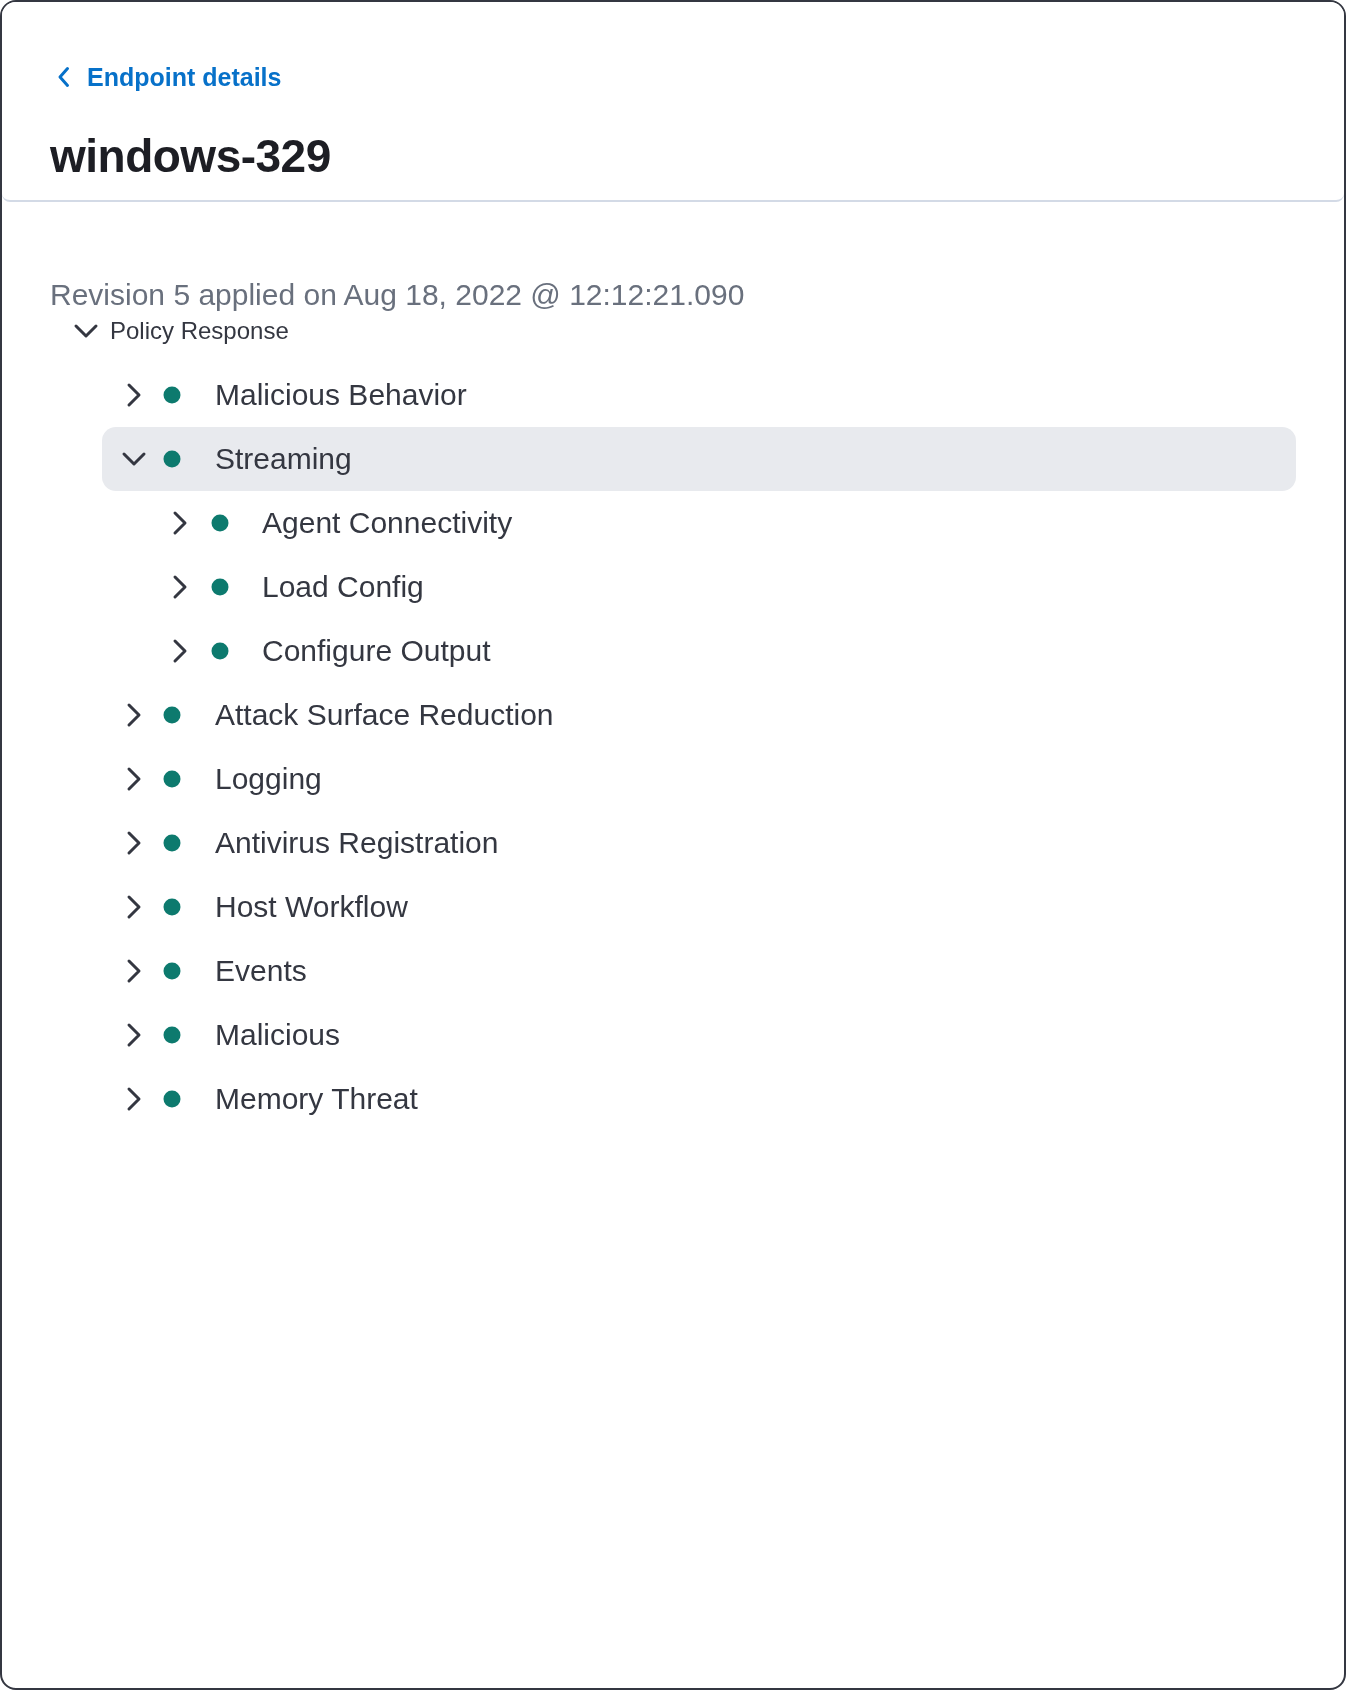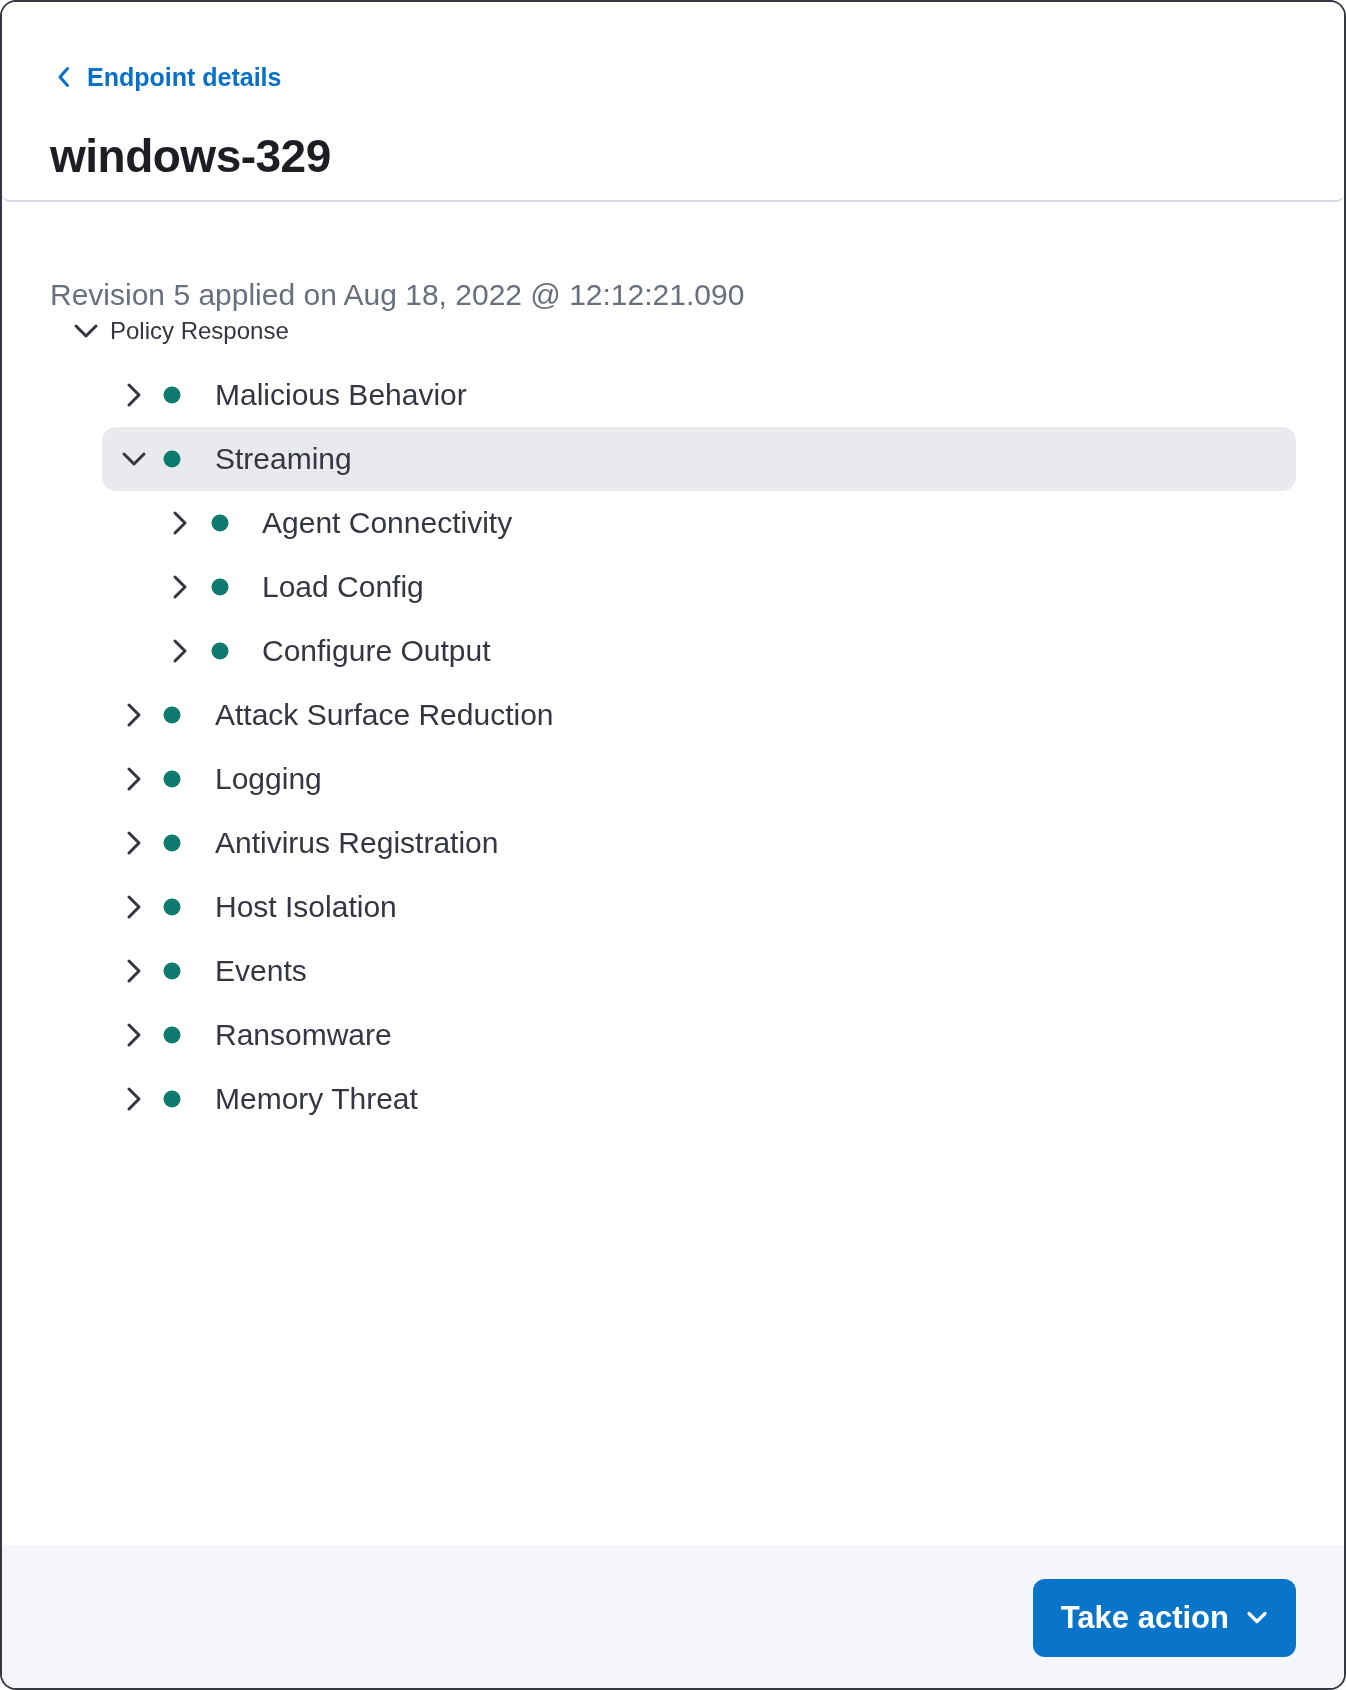--- a/index.html
+++ b/index.html
@@ -235,47 +235,39 @@
           <path d="M3 3 L13 13 L3 23" fill="none" stroke="currentColor" stroke-width="3" stroke-linecap="round" stroke-linejoin="round"></path>
         </svg>
         <span class="dot"></span>
         <span class="label">Antivirus Registration</span>
       </div>
       <div class="row lvl1">
         <svg class="chev" width="16" height="26" viewBox="0 0 16 26">
           <path d="M3 3 L13 13 L3 23" fill="none" stroke="currentColor" stroke-width="3" stroke-linecap="round" stroke-linejoin="round"></path>
         </svg>
         <span class="dot"></span>
-        <span class="label">Host Isolation</span>
+        <span class="label">Host Workflow</span>
       </div>
       <div class="row lvl1">
         <svg class="chev" width="16" height="26" viewBox="0 0 16 26">
           <path d="M3 3 L13 13 L3 23" fill="none" stroke="currentColor" stroke-width="3" stroke-linecap="round" stroke-linejoin="round"></path>
         </svg>
         <span class="dot"></span>
         <span class="label">Events</span>
       </div>
       <div class="row lvl1">
         <svg class="chev" width="16" height="26" viewBox="0 0 16 26">
           <path d="M3 3 L13 13 L3 23" fill="none" stroke="currentColor" stroke-width="3" stroke-linecap="round" stroke-linejoin="round"></path>
         </svg>
         <span class="dot"></span>
-        <span class="label">Ransomware</span>
+        <span class="label">Malicious</span>
       </div>
       <div class="row lvl1">
         <svg class="chev" width="16" height="26" viewBox="0 0 16 26">
           <path d="M3 3 L13 13 L3 23" fill="none" stroke="currentColor" stroke-width="3" stroke-linecap="round" stroke-linejoin="round"></path>
         </svg>
         <span class="dot"></span>
         <span class="label">Memory Threat</span>
       </div>
     </div>
 
-  <div class="footer">
-    <button class="take-action">
-      <span>Take action</span>
-      <svg width="22" height="14" viewBox="0 0 22 14">
-        <path d="M3 2.5 L11 10.5 L19 2.5" fill="none" stroke="currentColor" stroke-width="3.2" stroke-linecap="round" stroke-linejoin="round"></path>
-      </svg>
-    </button>
-  </div>
 
 </div>
 
 </body></html>

